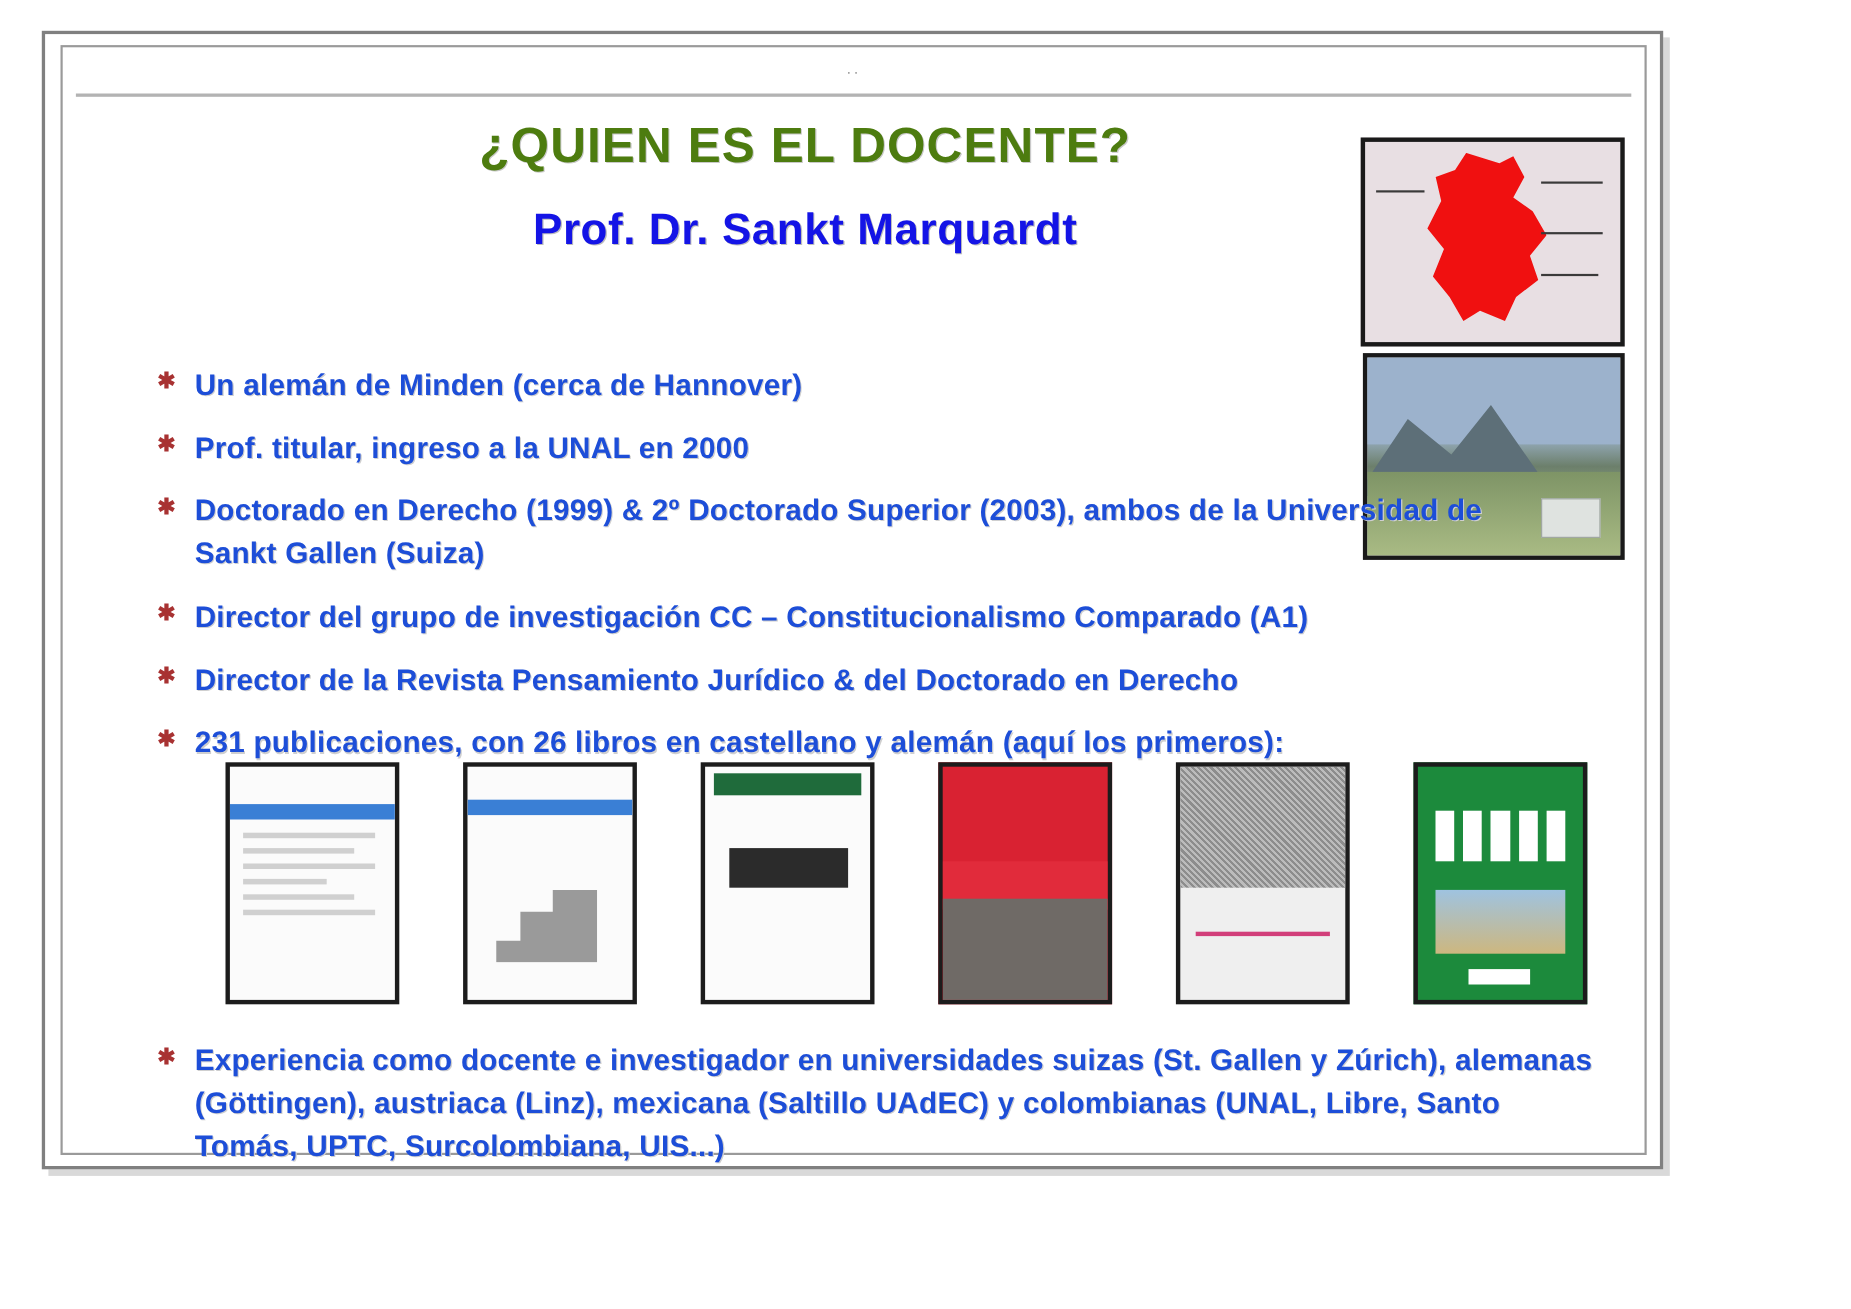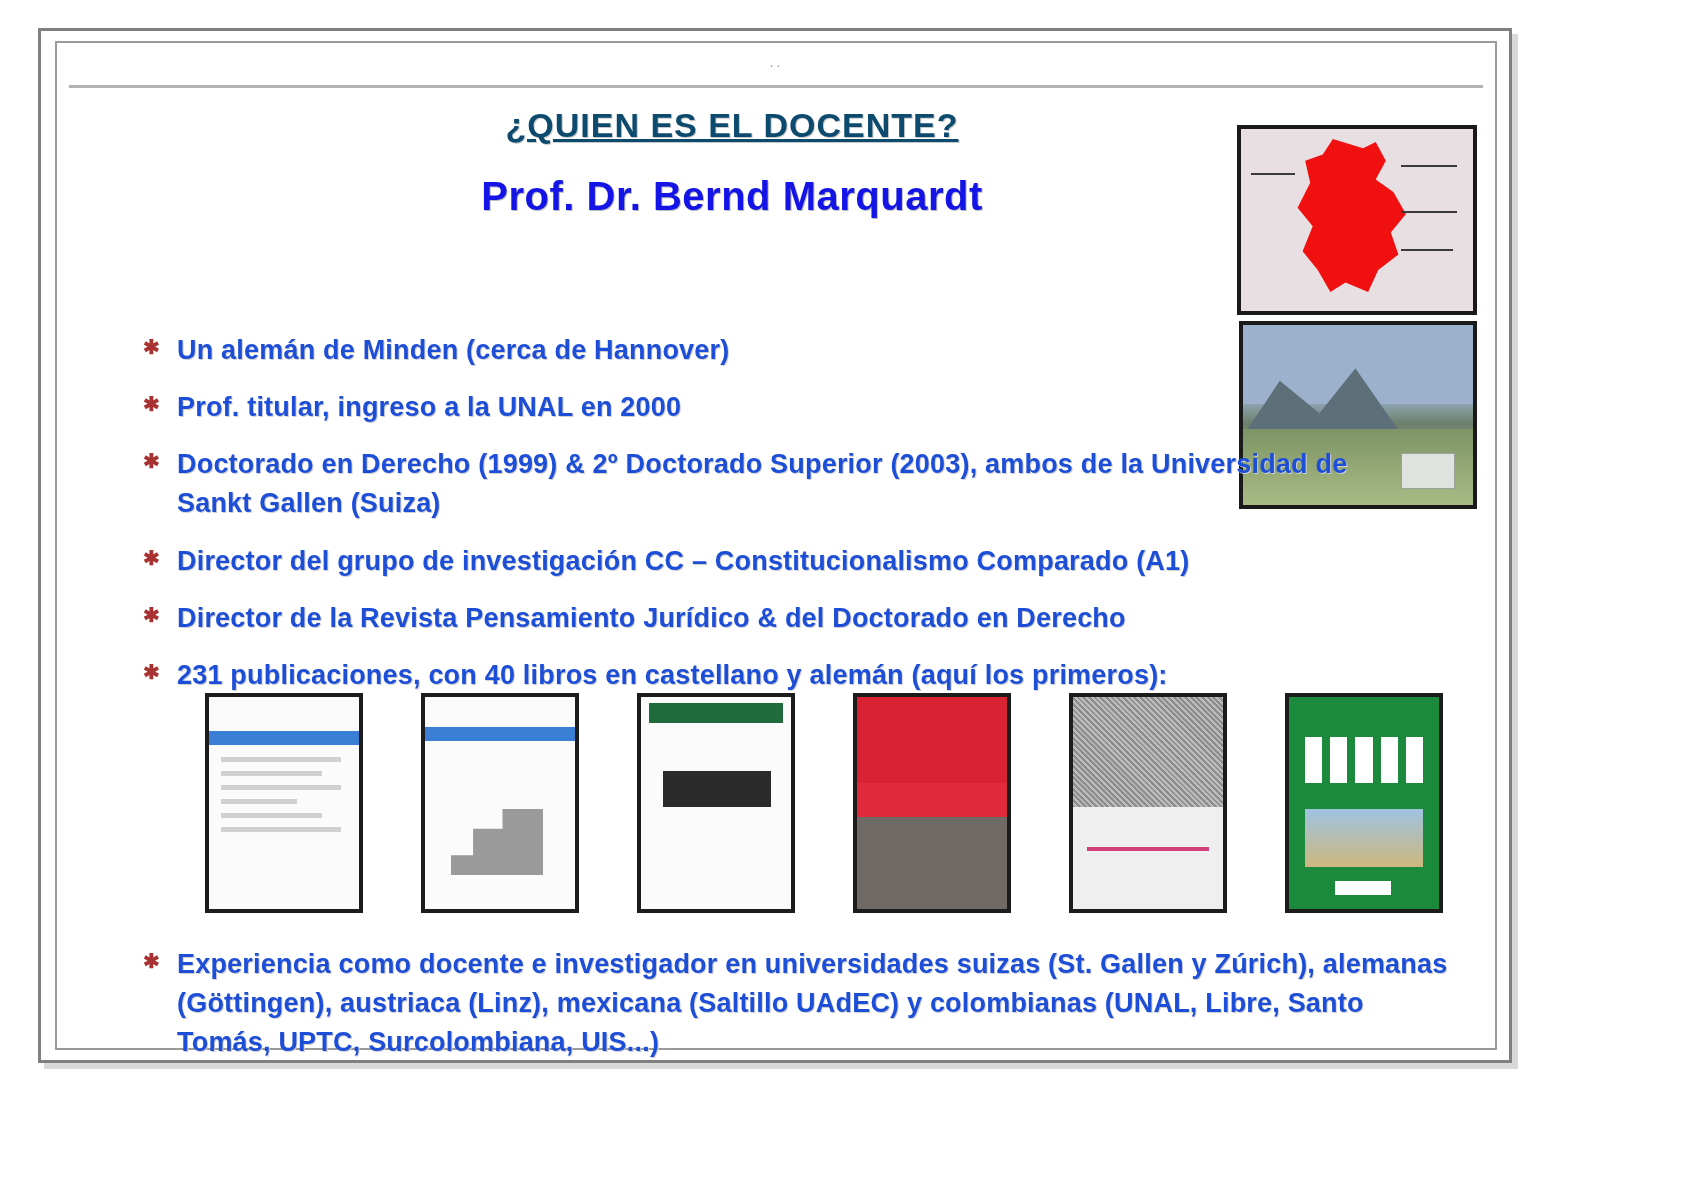--- a/index.html
+++ b/index.html
@@ -56,28 +56,27 @@
   }
 
   .title-block {
     position: absolute;
     left: 120px;
     top: 62px;
     width: 1110px;
     text-align: center;
   }
   .title-main {
-    font-size: 34px;
+    font-size: 45px;
     font-weight: bold;
-    color: #0c4a6e;
+    color: #4d7c0f;
     letter-spacing: 1px;
     text-shadow: 1px 1px 0 #c9c9c9;
     margin: 0;
     line-height: 1.2;
-    text-decoration: underline;
   }
   .title-sub {
     font-size: 40px;
     font-weight: bold;
     color: #1414e6;
     letter-spacing: 0.5px;
     text-shadow: 1px 1px 0 #bdbdbd;
     margin: 26px 0 0 0;
     line-height: 1.2;
   }
@@ -230,21 +229,21 @@
 <body>
 
 <div class="slide-outer">
   <div class="slide-inner">
 
     <div class="top-marks">··</div>
     <div class="top-rule"></div>
 
     <div class="title-block">
       <div class="title-main">¿QUIEN ES EL DOCENTE?</div>
-      <div class="title-sub">Prof. Dr. Bernd Marquardt</div>
+      <div class="title-sub">Prof. Dr. Sankt Marquardt</div>
     </div>
 
     <div class="photo-map">
       <div class="map-shape"></div>
       <div class="map-line" style="left:10px; top:44px; width:44px;"></div>
       <div class="map-line" style="left:160px; top:36px; width:56px;"></div>
       <div class="map-line" style="left:160px; top:82px; width:56px;"></div>
       <div class="map-line" style="left:160px; top:120px; width:52px;"></div>
     </div>
 
@@ -277,21 +276,21 @@
         <span class="bullet-text">Director del grupo de investigación CC – Constitucionalismo Comparado (A1)</span>
       </div>
 
       <div class="bullet-row">
         <span class="bullet-mark">✱</span>
         <span class="bullet-text">Director de la Revista Pensamiento Jurídico &amp; del Doctorado en Derecho</span>
       </div>
 
       <div class="bullet-row">
         <span class="bullet-mark">✱</span>
-        <span class="bullet-text">231 publicaciones, con 40 libros en castellano y alemán (aquí los primeros):</span>
+        <span class="bullet-text">231 publicaciones, con 26 libros en castellano y alemán (aquí los primeros):</span>
       </div>
 
     </div>
 
     <div class="books">
       <div class="book book1">
         <div class="band blue"></div>
         <div class="lines">
           <div class="line-sm w95"></div>
             <div class="line-sm w80"></div>

